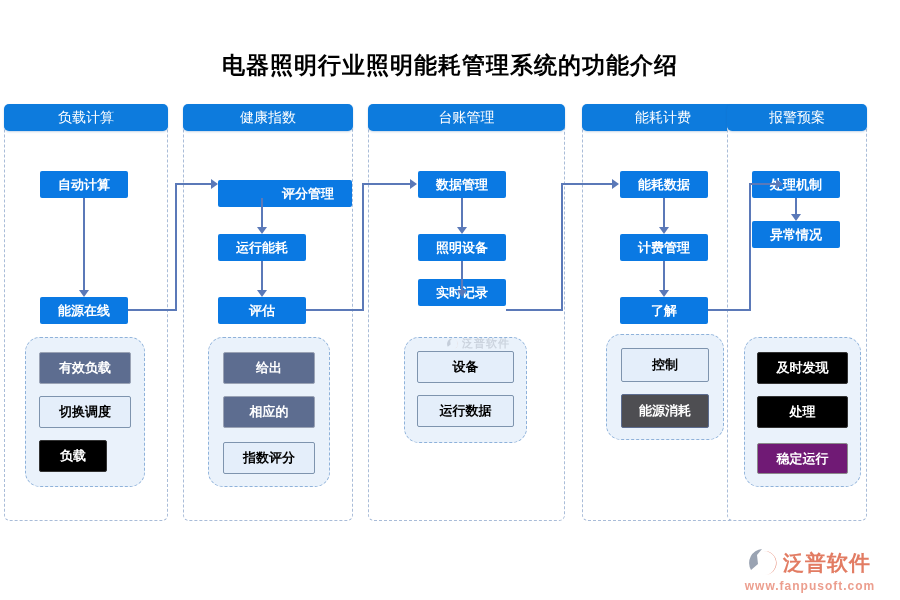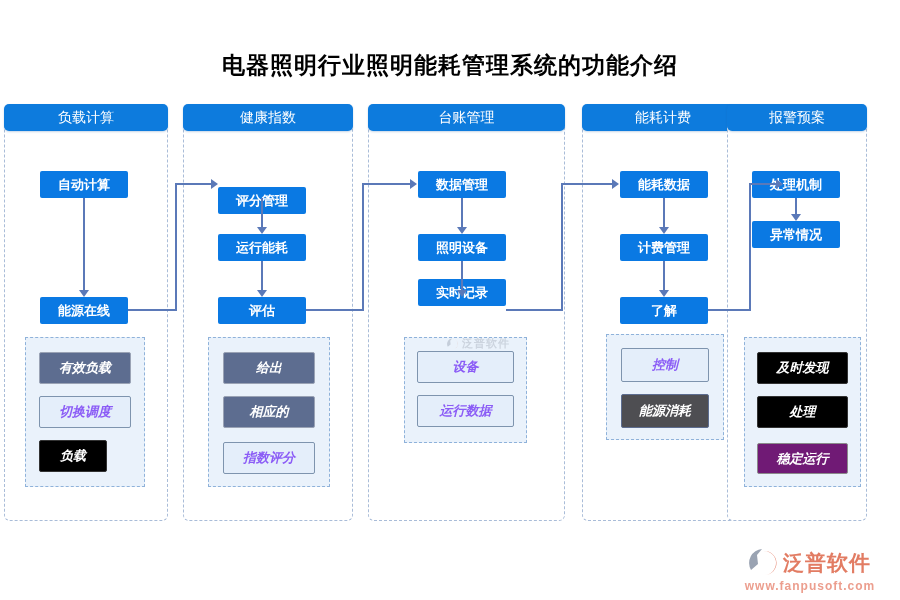--- a/index.html
+++ b/index.html
@@ -13,25 +13,25 @@
   .col{position:absolute;top:104px;height:417px;}
   .outerbox{position:absolute;left:0;right:0;top:6px;bottom:0;
             border:1px dashed #a9bcd8;border-radius:6px;background:#fff;}
   .colheader{position:absolute;left:0;right:0;top:0;height:27px;
              background:#0d7bdd;color:#fff;font-size:14px;border-radius:5px;
              display:flex;align-items:center;justify-content:center;
              box-shadow:0 1px 2px rgba(30,90,160,.25);}
   .fbtn{position:absolute;width:88px;height:27px;background:#0a79e3;color:#fff;
         font-size:13px;font-weight:bold;display:flex;align-items:center;
         justify-content:center;border-radius:2px;}
-  .inner{position:absolute;border:1px dashed #8fb2da;background:#eaf2fb;border-radius:0;font-style:italic;}
+  .inner{position:absolute;border:1px dashed #8fb2da;background:#eaf2fb;border-radius:15px;}
   .tag{position:absolute;height:32px;display:flex;align-items:center;justify-content:center;
        font-size:13px;font-weight:bold;border-radius:2px;box-sizing:border-box;}
   .tag.slate{background:#5d6d90;color:#fff;border:1px solid #9aa3b5;}
-  .tag.light{background:#e4eefa;color:#8b5cf6;border:1px solid #7e94ae;}
+  .tag.light{background:#e4eefa;color:#000000;border:1px solid #7e94ae;}
   .tag.black{background:#000000;color:#fff;border:1px solid #333;}
   .tag.darkgray{background:#4e4e52;color:#fff;border:1px solid #5d6d90;}
   .tag.gray{background:#701a75;color:#fff;border:1px solid #8a8a8a;}
 
   .hl{position:absolute;height:2px;background:#5b79b8;}
   .vl{position:absolute;width:2px;background:#5b79b8;}
   .ar{position:absolute;width:0;height:0;border-top:5px solid transparent;
       border-bottom:5px solid transparent;border-left:7px solid #5b79b8;}
   .ad{position:absolute;width:0;height:0;border-left:5px solid transparent;
       border-right:5px solid transparent;border-top:7px solid #5b79b8;}
@@ -63,21 +63,21 @@
     <div class="inner" style="left:21px;top:233px;width:118px;height:148px;">
       <div class="tag slate" style="left:13px;top:14px;width:92px;">有效负载</div>
       <div class="tag light" style="left:13px;top:58px;width:92px;">切换调度</div>
       <div class="tag black" style="left:13px;top:102px;width:68px;">负载</div>
     </div>
   </div>
 
   <div class="col" style="left:183px;width:170px;">
     <div class="outerbox"></div>
     <div class="colheader">健康指数</div>
-    <div class="fbtn" style="left:35px;top:83px;">评分管理</div>
+    <div class="fbtn" style="left:35px;top:76px;padding-left:46px;">评分管理</div>
     <div class="fbtn" style="left:35px;top:130px;">运行能耗</div>
     <div class="fbtn" style="left:35px;top:193px;text-align:center;">评估</div>
     <div class="vl" style="left:78px;top:94px;height:29px;"></div>
     <div class="ad" style="left:74px;top:123px;"></div>
     <div class="vl" style="left:78px;top:157px;height:29px;"></div>
     <div class="ad" style="left:74px;top:186px;"></div>
     <div class="inner" style="left:25px;top:233px;width:120px;height:148px;">
       <div class="tag slate" style="left:14px;top:14px;width:92px;">给出</div>
       <div class="tag slate" style="left:14px;top:58px;width:92px;">相应的</div>
       <div class="tag light" style="left:14px;top:104px;width:92px;">指数评分</div>

